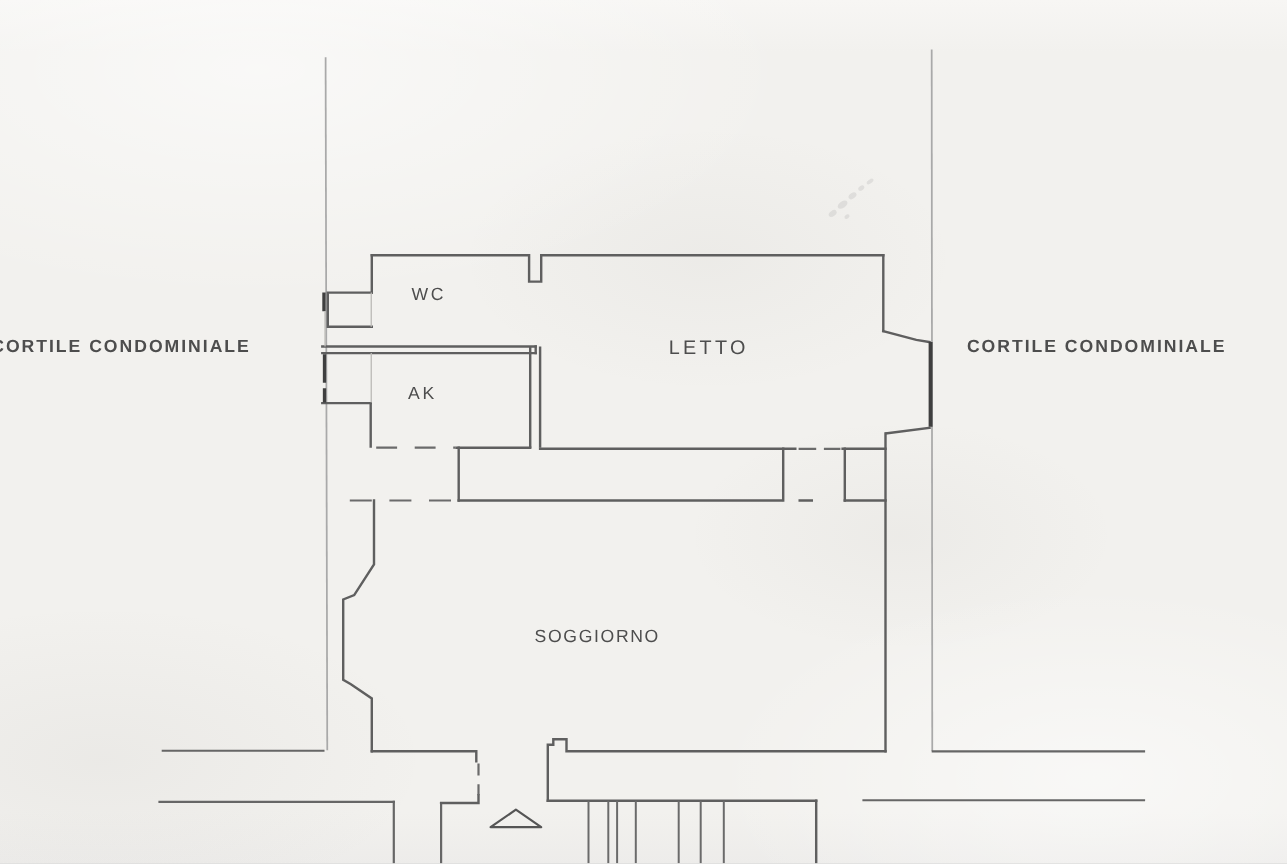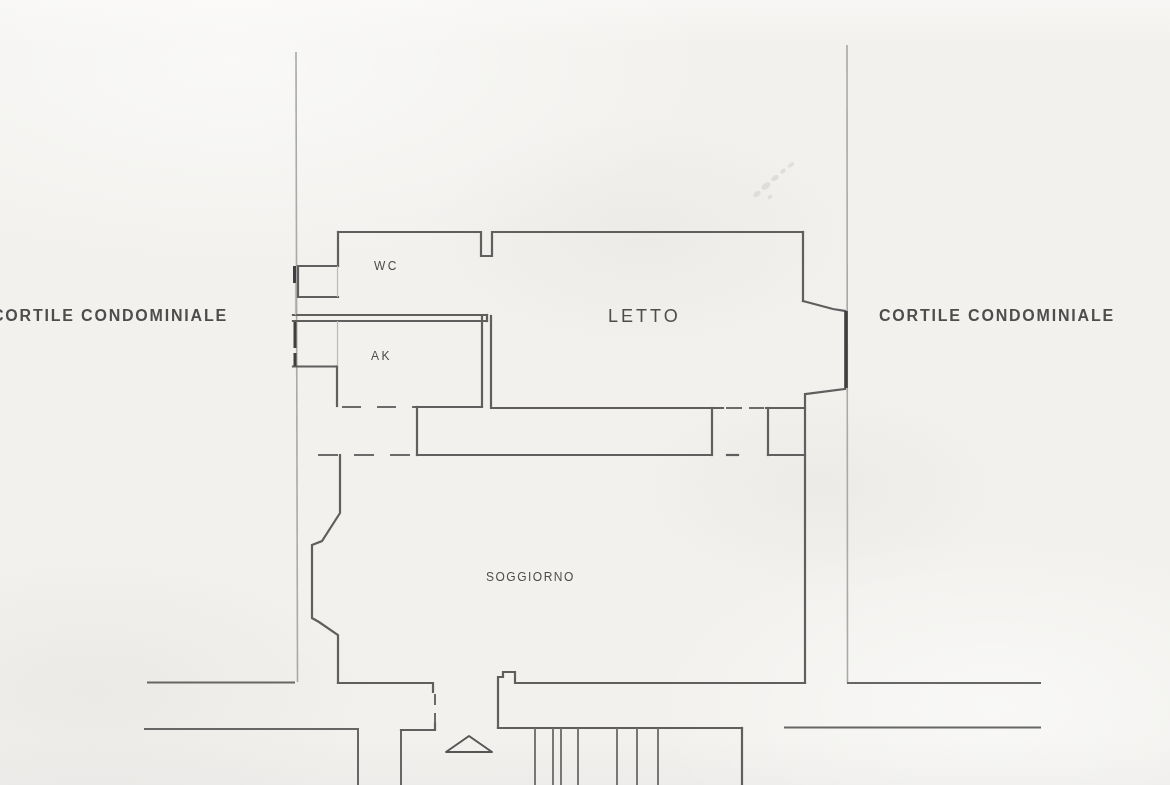--- a/index.html
+++ b/index.html
@@ -26,21 +26,21 @@
   .st  {stroke:#6a6a6a;stroke-width:1.8;fill:none;stroke-linecap:butt;}
   .smudge{fill:#8a8a8a;opacity:.17;}
   .lbl{
     position:absolute;
     color:var(--c-text,#4d4d4d);
     white-space:nowrap;
     filter:blur(.4px);
     line-height:1.15;
   }
   .lbl-courtyard{font-size:16px;font-weight:700;letter-spacing:1.8px;}
-  .lbl-room{font-size:12px;font-weight:400;letter-spacing:2.5px;}
+  .lbl-room{font-size:16px;font-weight:400;letter-spacing:2.5px;}
   .lbl-letto{font-size:18px;letter-spacing:3px;}
 </style>
 </head>
 <body>
 
 <div class="plan">
 
   <svg class="drawing" width="1170" height="785" viewBox="0 0 1170 785">
 
     <g class="b">

